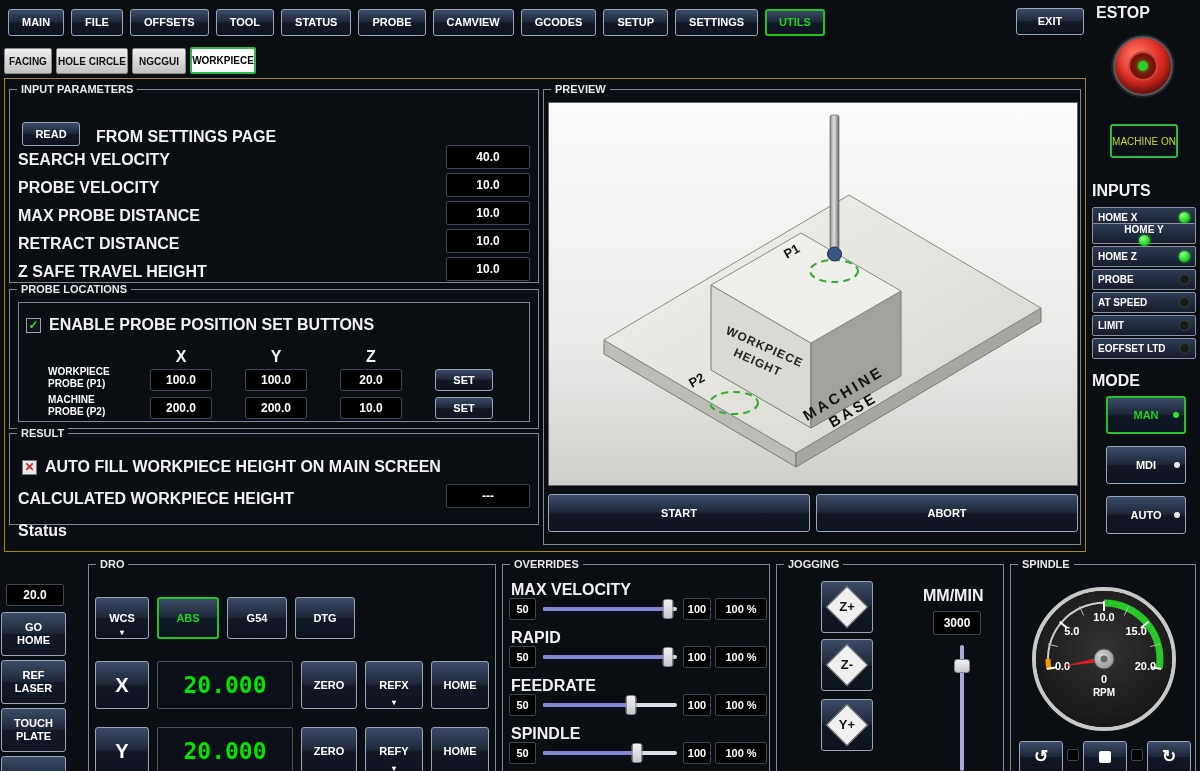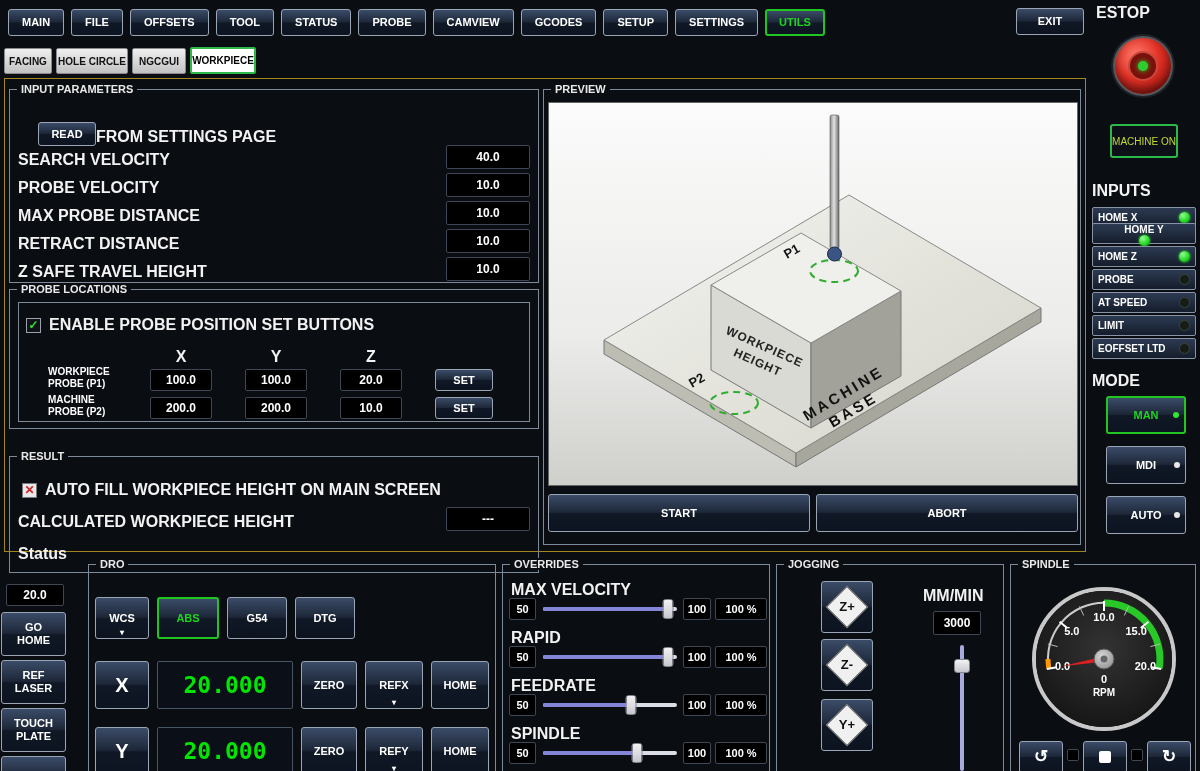--- a/index.html
+++ b/index.html
@@ -164,21 +164,21 @@
   <div class="tab" style="width:48px;">FACING</div>
   <div class="tab" style="width:72px;">HOLE CIRCLE</div>
   <div class="tab" style="width:54px;">NGCGUI</div>
   <div class="tab active" style="width:66px;">WORKPIECE</div>
 </div>
 
 <div class="main-panel">
 
   <div class="group" style="left:4px;top:10px;width:530px;height:194px;">
     <span class="gtitle">INPUT PARAMETERS</span>
-    <button class="btn abs" style="left:28px;top:32px;width:58px;height:24px;">READ</button>
+    <button class="btn abs" style="left:12px;top:32px;width:58px;height:24px;">READ</button>
     <span class="lbl abs" style="left:86px;top:38px;">FROM SETTINGS PAGE</span>
 
     <span class="lbl abs" style="left:8px;top:61px;">SEARCH VELOCITY</span>
     <div class="blackbox pvalue" style="top:55px;">40.0</div>
 
     <span class="lbl abs" style="left:8px;top:89px;">PROBE VELOCITY</span>
     <div class="blackbox pvalue" style="top:83px;">10.0</div>
 
     <span class="lbl abs" style="left:8px;top:117px;">MAX PROBE DISTANCE</span>
     <div class="blackbox pvalue" style="top:111px;">10.0</div>
@@ -215,21 +215,21 @@
     <div class="abs small2" style="left:38px;top:104px;">
       <div>MACHINE</div>
       <div>PROBE (P2)</div>
     </div>
     <div class="blackbox abs" style="left:140px;top:107px;width:62px;height:22px;">200.0</div>
     <div class="blackbox abs" style="left:235px;top:107px;width:62px;height:22px;">200.0</div>
     <div class="blackbox abs" style="left:330px;top:107px;width:62px;height:22px;">10.0</div>
     <button class="btn abs" style="left:425px;top:107px;width:58px;height:22px;">SET</button>
   </div>
 
-  <div class="group" style="left:4px;top:354px;width:530px;height:117px;margin-top:23px;">
+  <div class="group" style="left:4px;top:354px;width:530px;height:92px;">
     <span class="gtitle">RESULT</span>
     <div class="check-row" style="left:12px;top:24px;">
       <span class="checkbox red">✕</span>
       <span class="lbl">AUTO FILL WORKPIECE HEIGHT ON MAIN SCREEN</span>
     </div>
     <span class="lbl abs" style="left:8px;top:56px;">CALCULATED WORKPIECE HEIGHT</span>
     <div class="blackbox abs" style="right:8px;top:50px;width:84px;height:24px;">---</div>
     <span class="lbl abs" style="left:8px;top:88px;">Status</span>
   </div>
 

